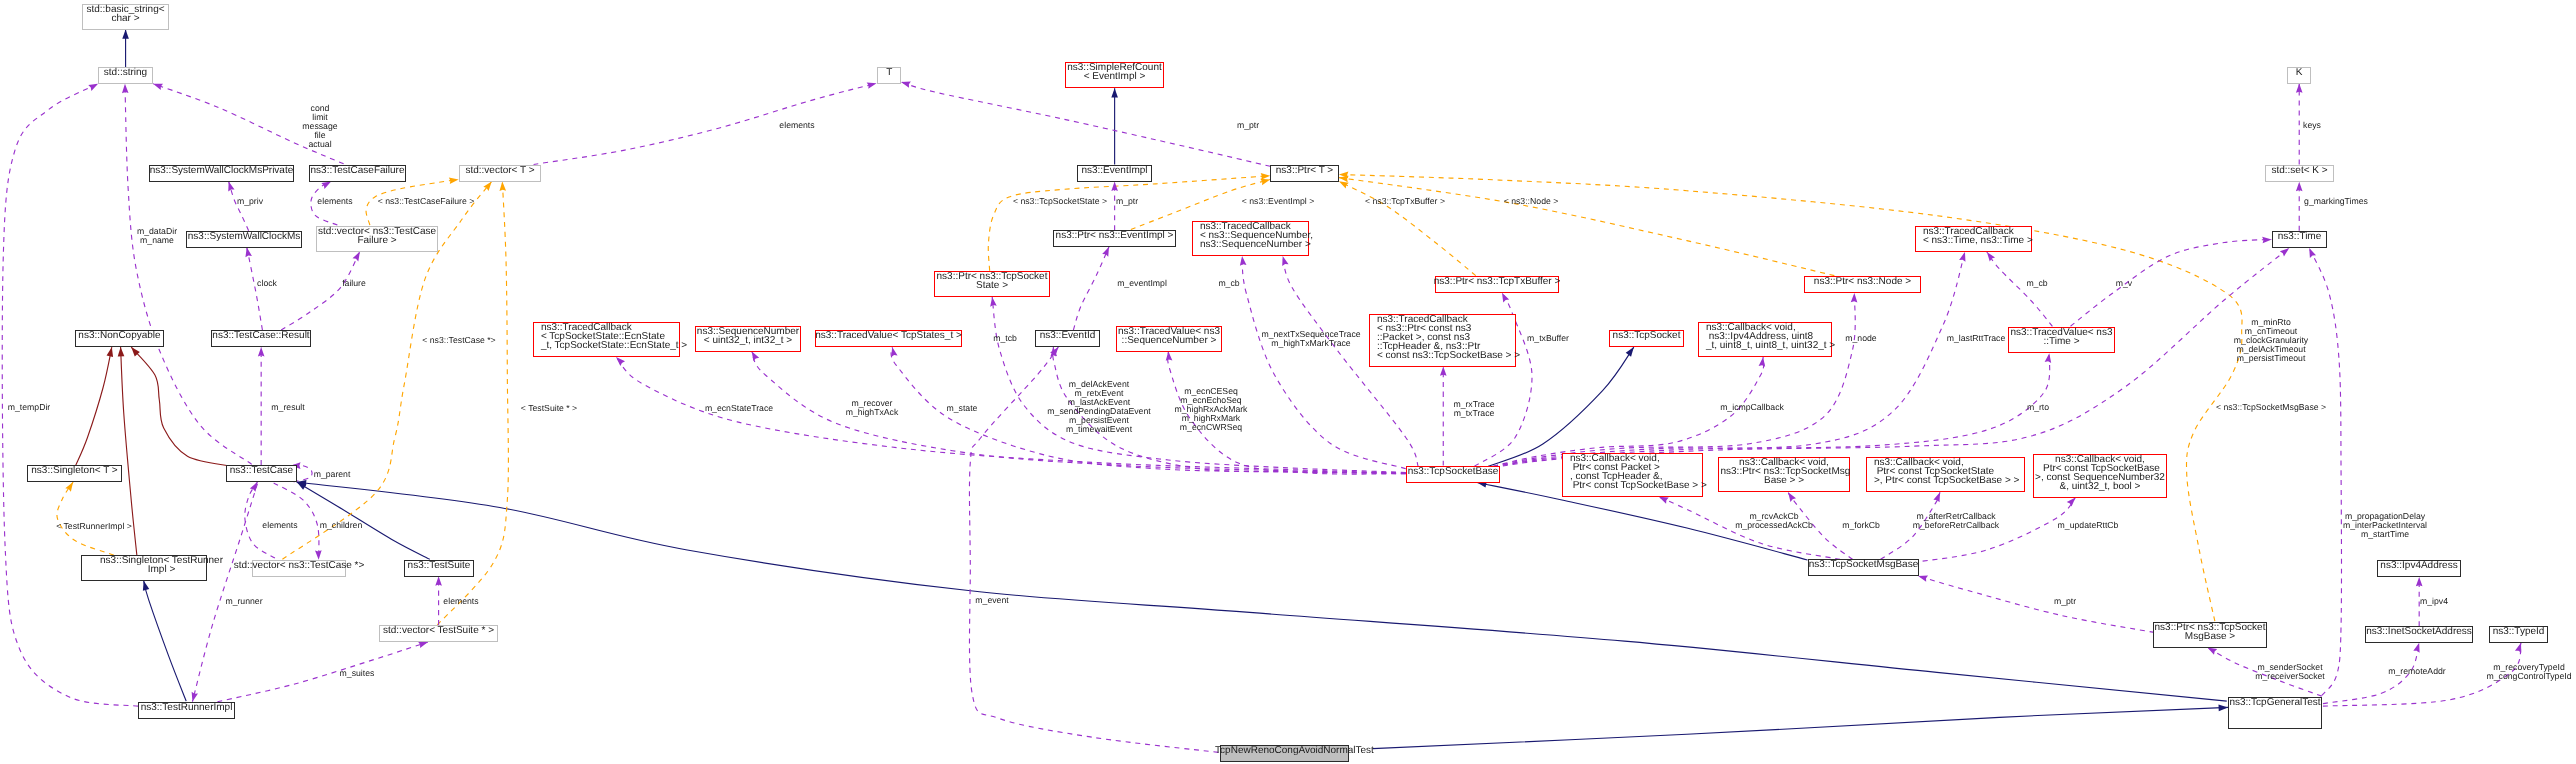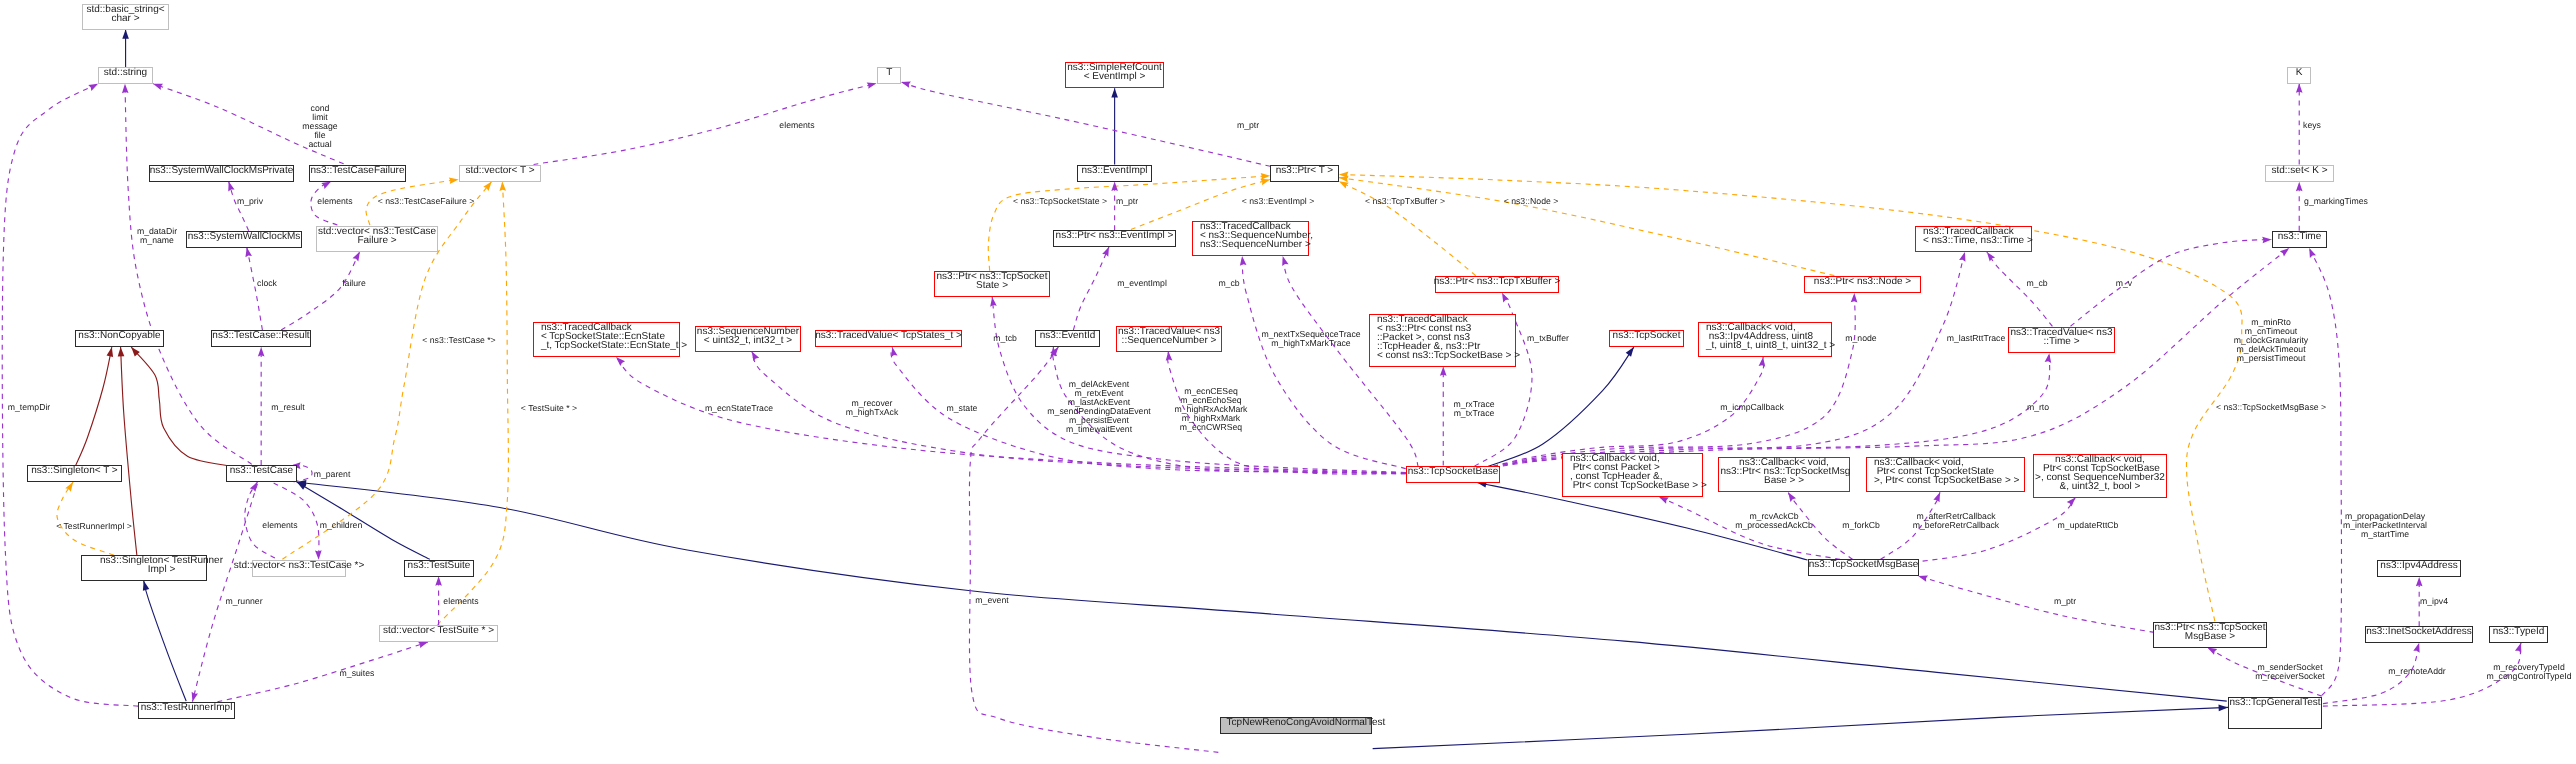--- a/index.html
+++ b/index.html
@@ -212,21 +212,21 @@
 <div class="node gray" style="left:252px;top:560px;width:94px;height:16.6px;"><span>std::vector&lt; ns3::TestCase *&gt;</span></div>
 <div class="node black" style="left:404px;top:560px;width:70px;height:16.6px;"><span>ns3::TestSuite</span></div>
 <div class="node black" style="left:1808px;top:559px;width:111px;height:16.6px;"><span>ns3::TcpSocketMsgBase</span></div>
 <div class="node black" style="left:2377px;top:560px;width:84px;height:16.6px;"><span>ns3::Ipv4Address</span></div>
 <div class="node gray" style="left:379px;top:625px;width:119px;height:16.6px;"><span>std::vector&lt; TestSuite * &gt;</span></div>
 <div class="node black" style="left:2153px;top:622px;width:114px;height:26px;"><span>ns3::Ptr&lt; ns3::TcpSocket</span><span>MsgBase &gt;</span></div>
 <div class="node black" style="left:2365px;top:626px;width:108px;height:16.6px;"><span>ns3::InetSocketAddress</span></div>
 <div class="node black" style="left:2489px;top:626px;width:59px;height:16.6px;"><span>ns3::TypeId</span></div>
 <div class="node black" style="left:138px;top:702px;width:97px;height:16.6px;"><span>ns3::TestRunnerImpl</span></div>
 <div class="node black" style="left:2228px;top:697px;width:94px;height:32px;"><span>ns3::TcpGeneralTest</span></div>
-<div class="node current" style="left:1220px;top:717px;width:152px;height:16.6px;padding-left:20px;"><span>TcpNewRenoCongAvoidNormalTest</span></div>
+<div class="node current" style="left:1220px;top:745px;width:129px;height:16.6px;padding-left:20px;"><span>TcpNewRenoCongAvoidNormalTest</span></div>
 <div class="elabel" style="left:320px;top:104px;"><span>cond</span><span>limit</span><span>message</span><span>file</span><span>actual</span></div>
 <div class="elabel" style="left:797px;top:121px;"><span>elements</span></div>
 <div class="elabel" style="left:1248px;top:121px;"><span>m_ptr</span></div>
 <div class="elabel" style="left:2312px;top:121px;"><span>keys</span></div>
 <div class="elabel" style="left:250px;top:197px;"><span>m_priv</span></div>
 <div class="elabel" style="left:335px;top:197px;"><span>elements</span></div>
 <div class="elabel" style="left:426px;top:197px;text-align:right;"><span>&lt; ns3::TestCaseFailure &gt;</span></div>
 <div class="elabel" style="left:1060px;top:197px;"><span>&lt; ns3::TcpSocketState &gt;</span></div>
 <div class="elabel" style="left:1127px;top:197px;"><span>m_ptr</span></div>
 <div class="elabel" style="left:1278px;top:197px;"><span>&lt; ns3::EventImpl &gt;</span></div>

